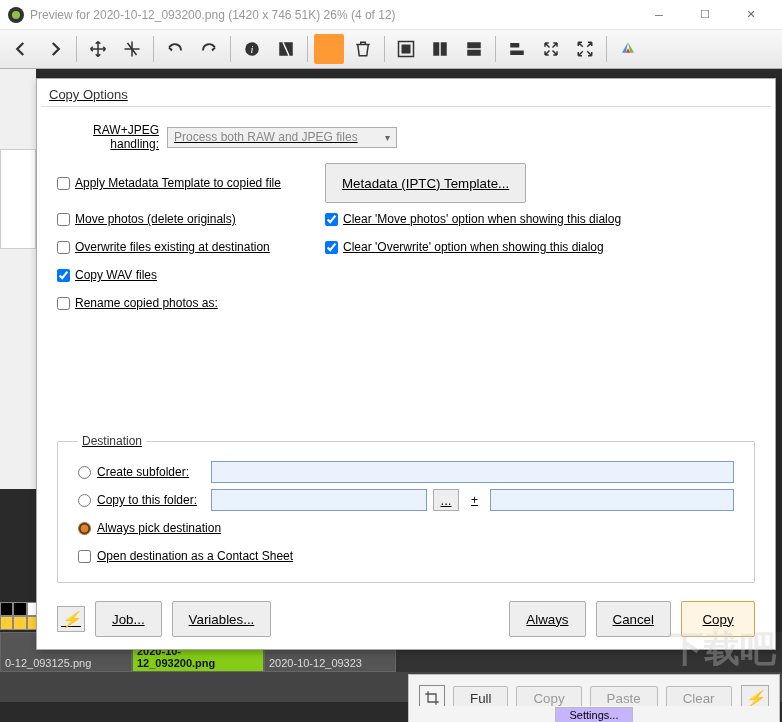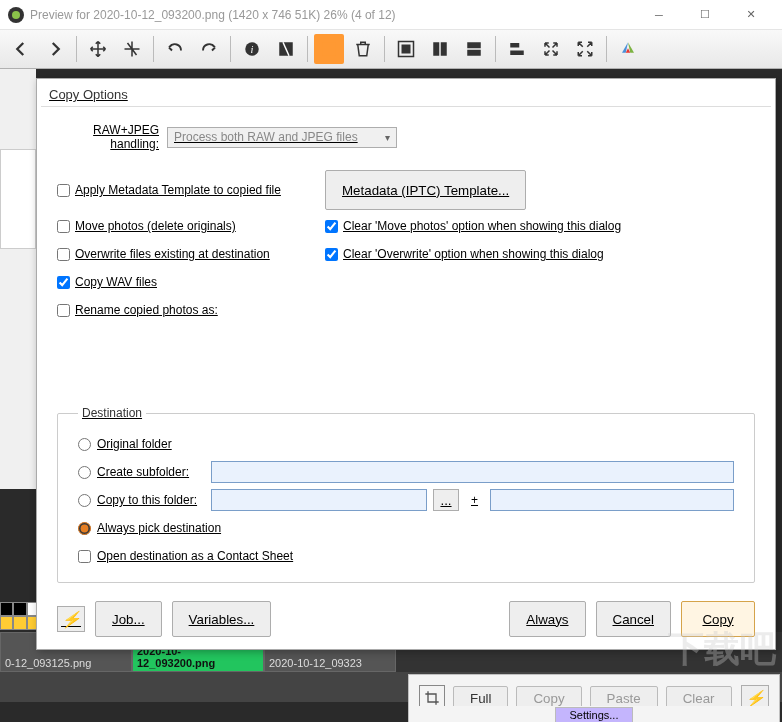--- a/index.html
+++ b/index.html
@@ -22,42 +22,42 @@
 
 
 .main-area { position: relative; height: 653px; background: #2a2a2a; }
 
 
 .thumb-strip { position: absolute; left: 0; top: 0; width: 36px; height: 420px; background: #f0f0f0; }
 .thumb-strip .doc-tab { width: 36px; height: 100px; background: #fff; border: 1px solid #ccc; margin-top: 80px; }
 
 .bottom-thumbs { position: absolute; left: 0; bottom: 50px; height: 40px; display: flex; width: 100%; background: #333; }
 .bottom-thumbs .thumb { flex: 0 0 132px; height: 40px; background: #555; border: 1px solid #666; display: flex; align-items: flex-end; padding: 2px 4px; color: #ddd; font-size: 11px; }
-.bottom-thumbs .thumb.active { background: #22c55e; color: #111; font-weight: bold; }
+.bottom-thumbs .thumb.active { background: #84cc16; color: #111; font-weight: bold; }
 .below-thumbs { position: absolute; left: 0; bottom: 20px; height: 30px; width: 100%; background: #444; }
 
 .left-selector { position: absolute; left: 0; bottom: 92px; width: 40px; }
 .sel-row { height: 14px; display: flex; }
 .sel-cell { flex: 1; border: 1px solid #888; }
 .sel-row.r1 .sel-cell:nth-child(1){background:#000;} .sel-row.r1 .sel-cell:nth-child(2){background:#000;} .sel-row.r1 .sel-cell:nth-child(3){background:#fff;}
 .sel-row.r2 .sel-cell{background:#ffcc33;}
 
 
 .dialog { position: absolute; left: 36px; top: 9px; width: 740px; height: 572px; background: #fff; border: 1px solid #aaa; box-shadow: 2px 2px 8px rgba(0,0,0,0.3); display: flex; flex-direction: column; text-decoration: underline; }
 .dialog-title { padding: 8px 12px 4px; font-size: 13px; color: #333; }
 .dialog-hr { height: 1px; background: #ddd; margin: 0 4px; }
 
 .dialog-body { flex: 1; padding: 16px 20px 8px; display: flex; flex-direction: column; }
 
 .row { display: flex; align-items: center; margin-bottom: 6px; min-height: 22px; }
 .row-label { width: 110px; text-align: right; padding-right: 8px; color: #000; }
 .dropdown { flex: 0 0 230px; height: 21px; border: 1px solid #adadad; background: #f0f0f0; color: #888; display: flex; align-items: center; padding: 0 6px; position: relative; }
 .dropdown::after { content: '▾'; position: absolute; right: 6px; color: #666; font-size: 10px; }
 
-.check-grid { display: grid; grid-template-columns: 258px 1fr; gap: 4px 10px; margin-top: 13px; }
+.check-grid { display: grid; grid-template-columns: 258px 1fr; gap: 4px 10px; margin-top: 6px; }
 .check-item { display: flex; align-items: center; gap: 5px; min-height: 24px; }
 .check-item input[type=checkbox] { width: 13px; height: 13px; }
 .check-item label { white-space: nowrap; overflow: hidden; text-overflow: ellipsis; }
 .meta-btn { height: 40px; padding: 0 16px; border: 1px solid #adadad; background: #eee; border-radius: 2px; cursor: pointer; }
 
 fieldset.dest { border: 1px solid #ccc; margin-top: auto; padding: 10px 20px 12px; border-radius: 2px; }
 fieldset.dest legend { padding: 0 4px; color: #333; }
 .radio-row { display: flex; align-items: center; gap: 6px; min-height: 28px; }
 .radio-row input[type=radio] { width: 13px; height: 13px; }
 .radio-row .accent { accent-color: #e67e22; }
@@ -275,24 +275,20 @@
         <div class="check-item">
           <input type="checkbox" style="">
           <label>Rename copied photos as:</label>
         </div>
         <div></div>
       </div>
 
       <fieldset class="dest">
         <legend>Destination</legend>
 
-        <div class="radio-row">
-          <input type="radio" name="dest" style="">
-          <label>Original folder</label>
-        </div>
 
         <div class="radio-row">
           <input type="radio" name="dest" style="">
           <label style="width:108px">Create subfolder:</label>
           <input class="text-input" type="text" style="">
         </div>
 
         <div class="radio-row">
           <input type="radio" name="dest" style="">
           <label style="width:108px">Copy to this folder:</label>

